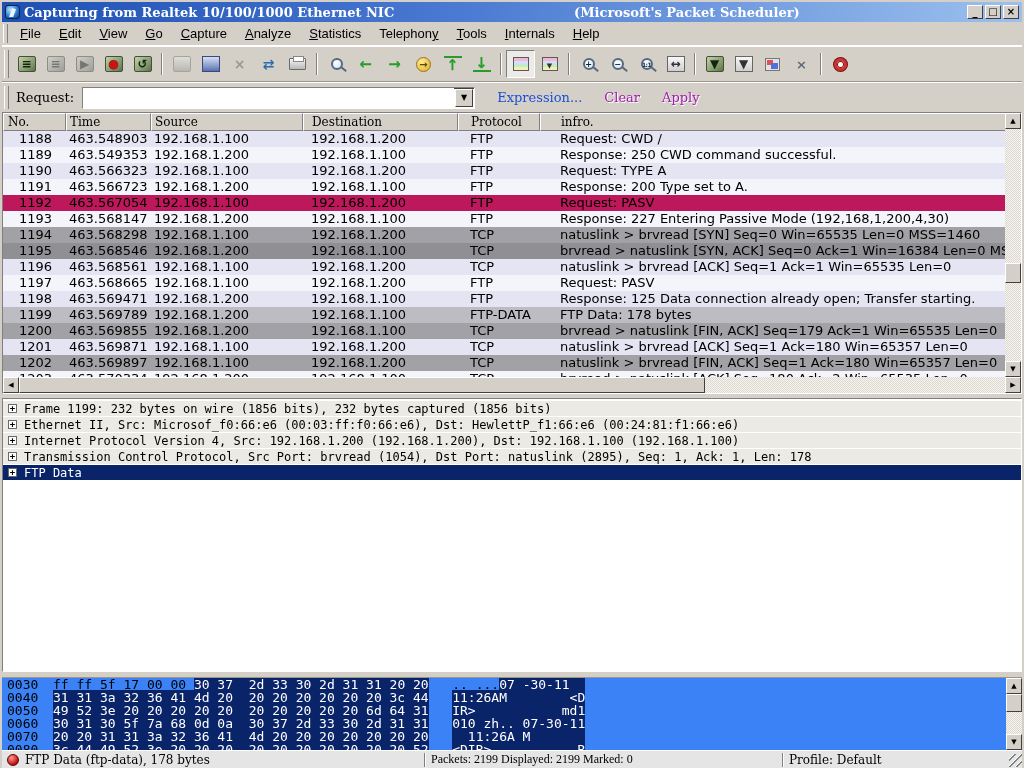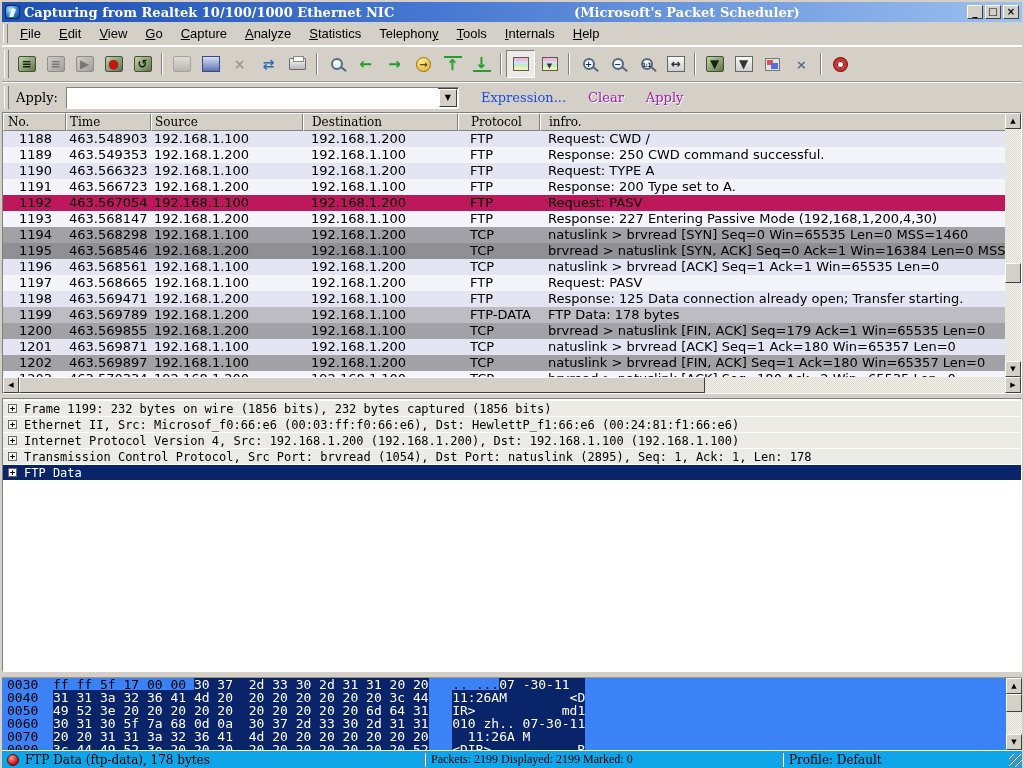--- a/index.html
+++ b/index.html
@@ -81,21 +81,21 @@
   .hcell{background:#d4d0c8;border:1px solid;border-color:#fff #808080 #808080 #fff;
     font:12px "DejaVu Serif",serif;padding:1px 0 0 4px;white-space:nowrap;overflow:hidden;flex:none;}
   .prows{position:absolute;top:18px;left:0;width:1004px;height:246px;overflow:hidden;font:13px "DejaVu Sans",sans-serif;}
   .prow{display:flex;height:16px;line-height:15px;white-space:nowrap;color:#000;}
   .pc{overflow:hidden;flex:none;}
   .c0{width:63px;text-align:right;padding-right:14px;}
   .c1{width:85px;padding-left:3px;}
   .c2{width:152px;padding-left:3px;}
   .c3{width:155px;padding-left:8px;}
   .c4{width:82px;padding-left:12px;}
-  .c5{flex:1 1 auto;padding-left:8px;}
+  .c5{flex:1 1 auto;padding-left:20px;}
   .hcell.c0{text-align:left;padding-right:0;}
 
   .vscroll{position:absolute;top:0;right:0;width:16px;height:264px;background:#eceae5;
     background-image:repeating-conic-gradient(#f6f4ef 0% 25%,#dcd8d0 0% 50%);background-size:2px 2px;}
   .hscroll{position:absolute;bottom:0;left:0;right:0;height:16px;background:#eceae5;
     background-image:repeating-conic-gradient(#f6f4ef 0% 25%,#dcd8d0 0% 50%);background-size:2px 2px;}
   .sbtn{position:absolute;width:16px;height:16px;background:#d4d0c8;border:1px solid;border-color:#fff #404040 #404040 #fff;
     display:flex;align-items:center;justify-content:center;font-size:7px;color:#000;font-family:"DejaVu Sans",sans-serif;}
   .vscroll .sbtn{left:0;top:0;}
   .vscroll .sdown{top:auto;bottom:0;}
@@ -118,21 +118,21 @@
 
   
   .hexpane{height:72px;flex:none;background:#3b82f6;position:relative;overflow:hidden;font:13px "DejaVu Sans Mono",monospace;}
   .xrow{height:13px;line-height:13px;white-space:pre;padding-left:5px;color:#000;}
   .xoff{display:inline-block;width:46px;}
   .xsel{background:#0a246a;color:#fff;}
   .hexscroll{height:auto;top:0;bottom:0;}
   .hexscroll .hthumbv{position:absolute;left:0;top:16px;width:16px;height:18px;background:#d4d0c8;border:1px solid;border-color:#fff #404040 #404040 #fff;}
 
   
-  .statusbar{height:18px;flex:none;display:flex;align-items:center;background:#0ea5e9;border-top:1px solid #fff;
+  .statusbar{height:18px;flex:none;display:flex;align-items:center;background:#e5e5e5;border-top:1px solid #fff;
     font:12px "DejaVu Serif",serif;color:#000;overflow:hidden;}
   .ssec{display:flex;align-items:center;height:16px;padding:0 5px;white-space:nowrap;overflow:hidden;}
   .s1{width:422px;flex:none;}
   .s2{width:356px;flex:none;font-family:Liberation Serif, serif;}
   .s3{flex:1;position:relative;}
   .sdiv{width:2px;height:14px;border-left:1px solid #808080;border-right:1px solid #fff;flex:none;}
   .expert{width:12px;height:12px;border-radius:50%;flex:none;margin-right:6px;
     background:radial-gradient(circle at 35% 30%,#ff9a8a,#c01010 70%,#700);border:1px solid #5a0808;}
   .gripcorner{position:absolute;right:0;bottom:1px;width:13px;height:13px;
     background:repeating-linear-gradient(135deg,transparent 0 3px,#fff 3px 4px,#808080 4px 5px);}
@@ -256,21 +256,21 @@
         <span class="tico prefs">×</span>
       </span>
       <span class="tsep"></span>
       <span class="tbtn">
         <span class="tico lifering"></span>
       </span>
     </div>
 
   <div class="filterbar">
     <span class="grip"></span>
-    <span class="flabel">Apply:</span>
+    <span class="flabel">Request:</span>
     <span class="fcombo">
       <input class="finput" value="" style="">
       <span class="farrow">
           <span class="dn">▼</span>
         </span>
     </span>
     <span class="fbtn">Expression...</span>
     <span class="fbtn disabled">Clear</span>
     <span class="fbtn disabled">Apply</span>
   </div>

